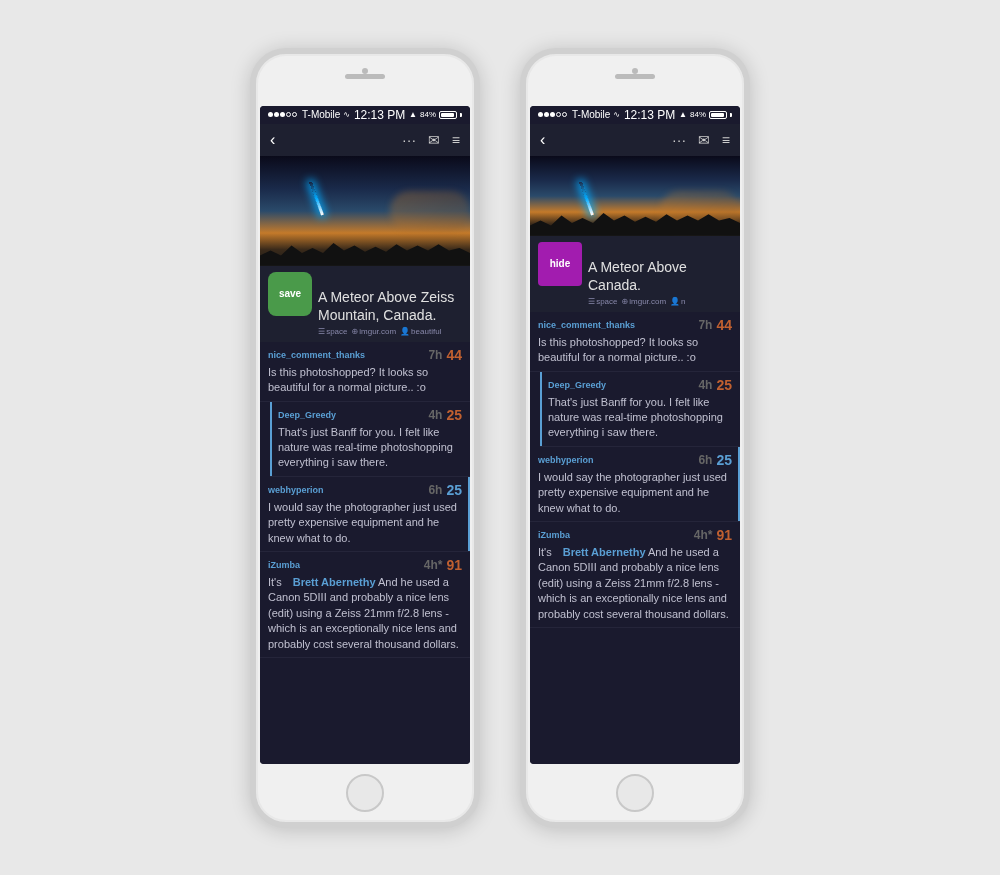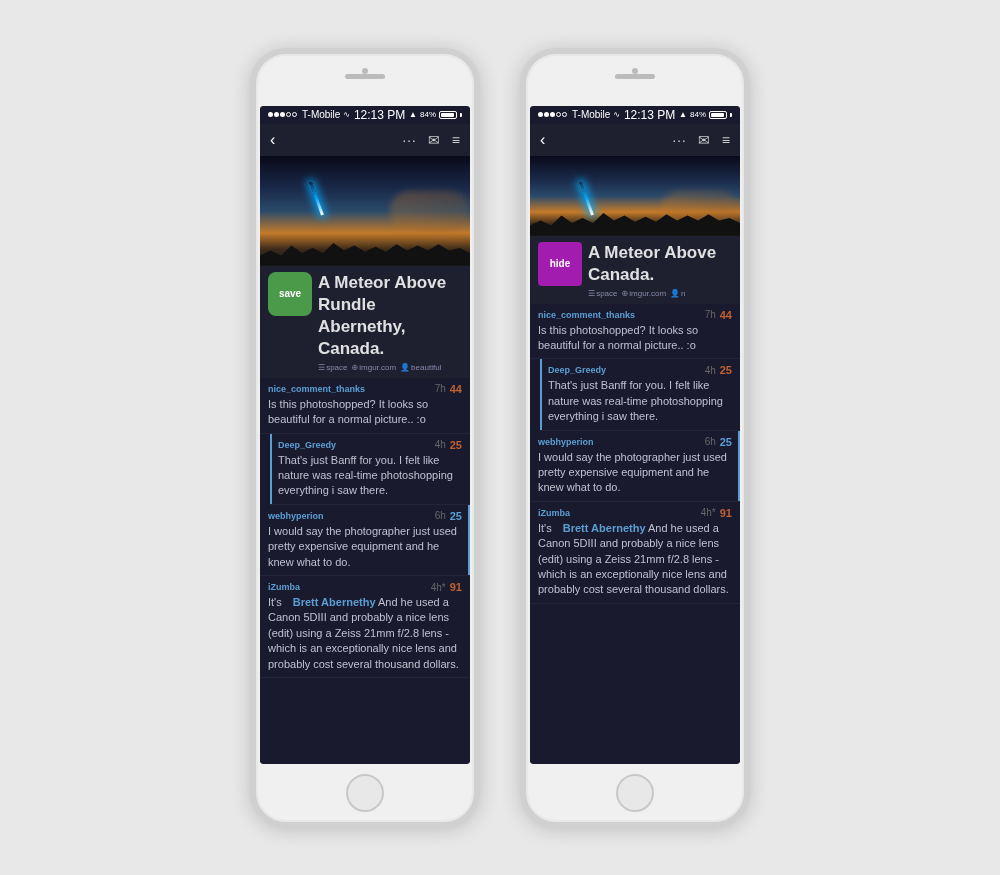--- a/index.html
+++ b/index.html
@@ -247,24 +247,25 @@
       flex-shrink: 0;
       font-size: 10px;
       color: #fff;
       font-weight: 600;
     }
     .post-details {
       flex: 1;
       overflow: hidden;
     }
     .post-title {
-      font-size: 17px;
+      font-size: 14px;
       color: #e0e0e0;
-      font-weight: 700;
+      font-weight: 400;
       line-height: 1.3;
+      margin-top: 16px;
     }
     .post-tags {
       display: flex;
       gap: 4px;
       margin-top: 3px;
       flex-wrap: wrap;
     }
     .tag {
       font-size: 8px;
       color: #8888aa;
@@ -296,25 +297,26 @@
       font-size: 9px;
       color: #5a9fd4;
       font-weight: 600;
     }
     .comment-meta {
       display: flex;
       align-items: center;
       gap: 4px;
     }
     .comment-time {
-      font-size: 10px;
+      font-size: 12px;
       color: #666;
+      font-weight: bold;
     }
     .comment-score {
-      font-size: 11px;
+      font-size: 14px;
       color: #c06030;
       font-weight: 600;
     }
     .comment-score.blue {
       color: #5a9fd4;
     }
     .comment-text {
       font-size: 11px;
       color: #c0c0d0;
       line-height: 1.4;
@@ -383,21 +385,21 @@
 
       <div class="photo-area">
         <div class="photo-clouds"></div>
         <div class="photo-meteor"></div>
         <div class="photo-trees"></div>
       </div>
 
       <div class="post-info">
         <div class="save-btn">save</div>
         <div class="post-details">
-          <div class="post-title">A Meteor Above Rundle Abernethy, Canada.</div>
+          <div class="post-title">A Meteor Above Zeiss Mountain, Canada.</div>
           <div class="post-tags">
             <span class="tag">
               <span class="tag-icon">☰</span>
               <span>space</span>
             </span>
             <span class="tag">
               <span class="tag-icon">⊕</span>
               <span>imgur.com</span>
             </span>
             <span class="tag">

